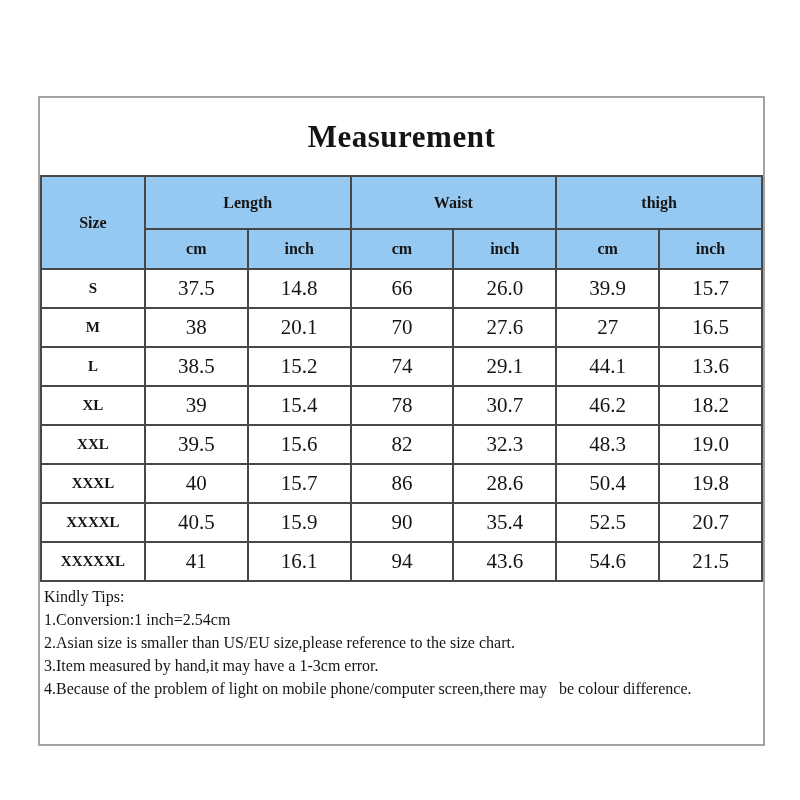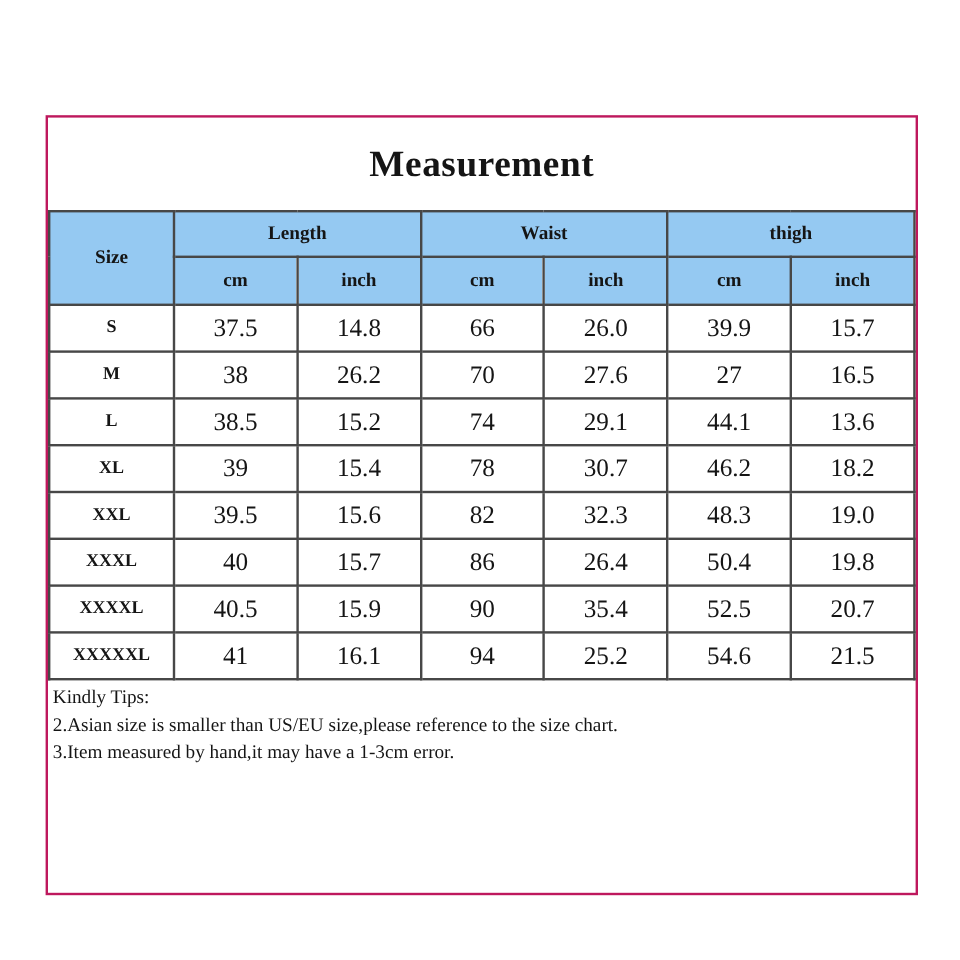--- a/index.html
+++ b/index.html
@@ -6,21 +6,21 @@
   html, body {
     width: 800px; height: 800px;
     background: #ffffff;
     font-family: "Liberation Serif", serif;
     color: #151515;
   }
   .sheet {
     position: absolute;
     left: 38px; top: 96px;
     width: 727px; height: 650px;
-    border: 2px solid #be185d;
+    border: 2px solid #a3a3a3;
     background: #ffffff;
   }
   .title-band {
     height: 77px;
     display: flex;
     align-items: center;
     justify-content: center;
   }
   .title-band .title-text {
     font-size: 31px;
@@ -38,21 +38,21 @@
     vertical-align: middle;
     overflow: hidden;
   }
   .col-size { width: 14.4%; }
   .col-val  { width: 14.26%; }
   thead th {
     background: var(--header-blue, #95C9F2);
     font-weight: bold;
     font-size: 16px;
   }
-  tr.group-row th { height: 38px; }
+  tr.group-row th { height: 53px; }
   tr.unit-row th { height: 40px; }
   tbody tr { height: 39px; }
   tbody th.size-cell {
     font-weight: bold;
     font-size: 15px;
   }
   tbody td.value-cell {
     font-weight: normal;
     font-size: 21px;
   }
@@ -106,21 +106,21 @@
         <td class="value-cell">37.5</td>
         <td class="value-cell">14.8</td>
         <td class="value-cell">66</td>
         <td class="value-cell">26.0</td>
         <td class="value-cell">39.9</td>
         <td class="value-cell">15.7</td>
       </tr>
       <tr>
         <th class="size-cell">M</th>
         <td class="value-cell">38</td>
-        <td class="value-cell">26.2</td>
+        <td class="value-cell">20.1</td>
         <td class="value-cell">70</td>
         <td class="value-cell">27.6</td>
         <td class="value-cell">27</td>
         <td class="value-cell">16.5</td>
       </tr>
       <tr>
         <th class="size-cell">L</th>
         <td class="value-cell">38.5</td>
         <td class="value-cell">15.2</td>
         <td class="value-cell">74</td>
@@ -144,44 +144,46 @@
         <td class="value-cell">82</td>
         <td class="value-cell">32.3</td>
         <td class="value-cell">48.3</td>
         <td class="value-cell">19.0</td>
       </tr>
       <tr>
         <th class="size-cell">XXXL</th>
         <td class="value-cell">40</td>
         <td class="value-cell">15.7</td>
         <td class="value-cell">86</td>
-        <td class="value-cell">26.4</td>
+        <td class="value-cell">28.6</td>
         <td class="value-cell">50.4</td>
         <td class="value-cell">19.8</td>
       </tr>
       <tr>
         <th class="size-cell">XXXXL</th>
         <td class="value-cell">40.5</td>
         <td class="value-cell">15.9</td>
         <td class="value-cell">90</td>
         <td class="value-cell">35.4</td>
         <td class="value-cell">52.5</td>
         <td class="value-cell">20.7</td>
       </tr>
       <tr>
         <th class="size-cell">XXXXXL</th>
         <td class="value-cell">41</td>
         <td class="value-cell">16.1</td>
         <td class="value-cell">94</td>
-        <td class="value-cell">25.2</td>
+        <td class="value-cell">43.6</td>
         <td class="value-cell">54.6</td>
         <td class="value-cell">21.5</td>
       </tr>
     </tbody>
   </table>
 
   <div class="tips">
     <div class="tips-heading">Kindly Tips:</div>
+    <div class="tip-line">1.Conversion:1 inch=2.54cm</div>
     <div class="tip-line">2.Asian size is smaller than US/EU size,please reference to the size chart.</div>
     <div class="tip-line">3.Item measured by hand,it may have a 1-3cm error.</div>
+    <div class="tip-line">4.Because of the problem of light on mobile phone/computer screen,there may   be colour difference.</div>
   </div>
 
 </div>
 
 </body></html>

